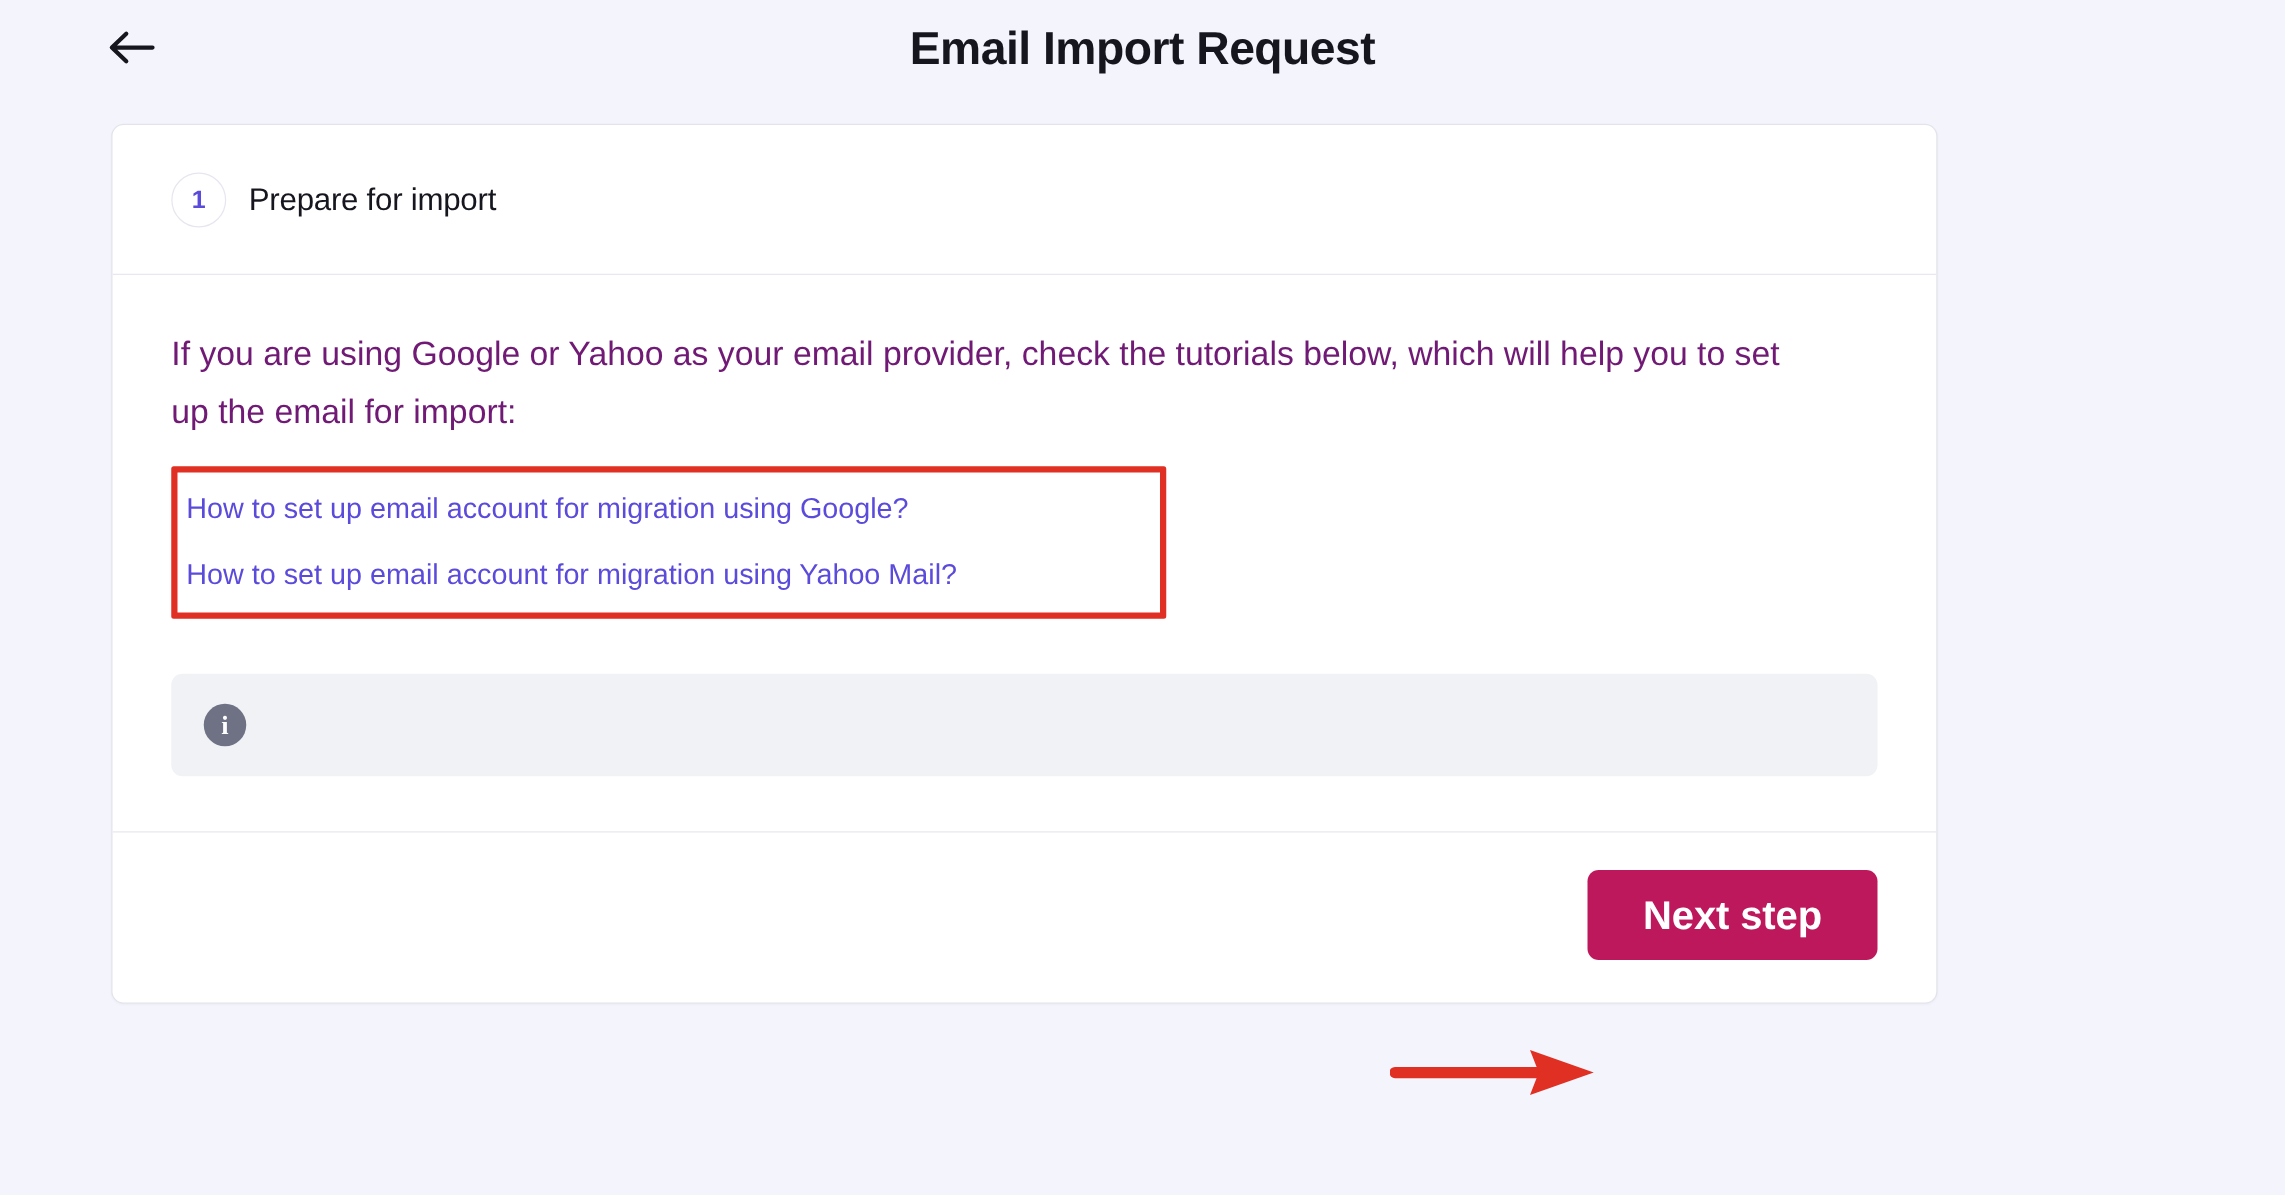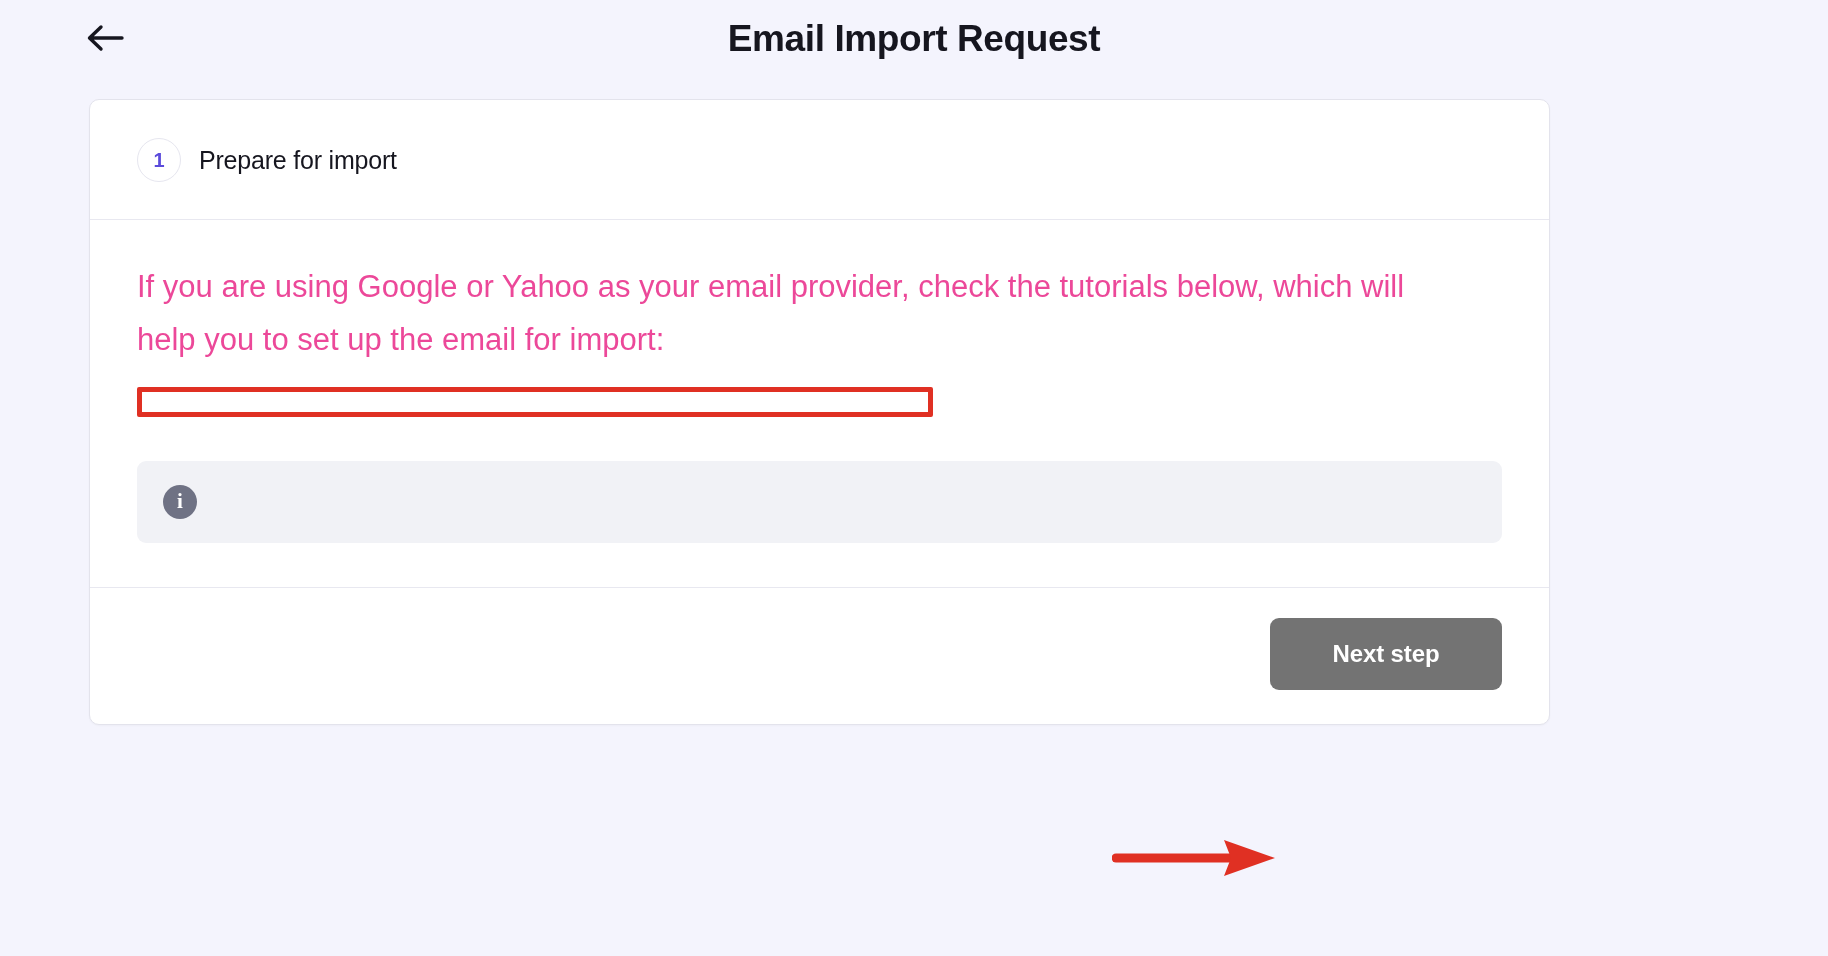--- a/index.html
+++ b/index.html
@@ -97,23 +97,23 @@
     font-weight: normal;
     color: #16161f;
     letter-spacing: -0.2px;
   }
 
   .card-body {
     padding: 40px 47px 44px 47px;
   }
 
   .body-text {
-    font-size: 31px;
+    font-size: 27px;
     line-height: 1.72;
-    color: #ec4899;
+    color: #701a75;
     max-width: 1310px;
   }
 
   .links-block {
     position: relative;
     margin-top: 20px;
     margin-bottom: 24px;
     width: 796px;
     padding: 14px 12px 16px 12px;
   }
@@ -185,26 +185,26 @@
   
   .card-footer {
     border-top: 1px solid #e8e8f0;
     padding: 30px 47px 34px 47px;
     display: flex;
     justify-content: flex-end;
     align-items: center;
   }
 
   .next-button {
-    background: #737373;
+    background: #be185d;
     color: #ffffff;
     border: none;
     border-radius: 9px;
     font-family: "Liberation Sans", sans-serif;
-    font-size: 24px;
+    font-size: 32px;
     font-weight: bold;
     letter-spacing: -0.1px;
     padding: 0 38px;
     height: 72px;
     min-width: 232px;
     cursor: pointer;
     display: flex;
     align-items: center;
     justify-content: center;
   }
@@ -238,20 +238,22 @@
     <div class="card-header">
       <div class="step-badge">1</div>
       <div class="step-title">Prepare for import</div>
     </div>
 
     <div class="card-body">
 
       <p class="body-text">If you are using Google or Yahoo as your email provider, check the tutorials below, which will help you to set up the email for import:</p>
 
       <div class="links-block">
+        <a class="tutorial-link">How to set up email account for migration using Google?</a>
+        <a class="tutorial-link">How to set up email account for migration using Yahoo Mail?</a>
         <div class="highlight-box"></div>
       </div>
 
 
       <div class="info-notice">
         <div class="info-icon">i</div>
       </div>
 
     </div>
 

